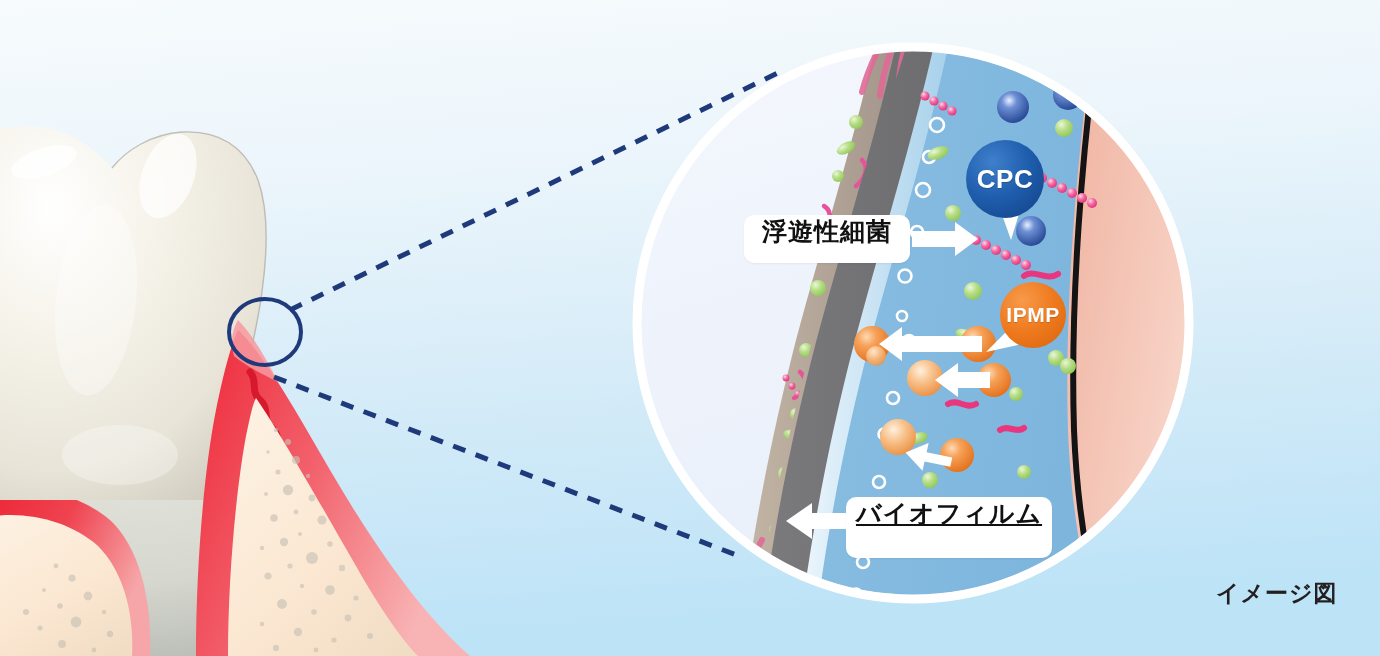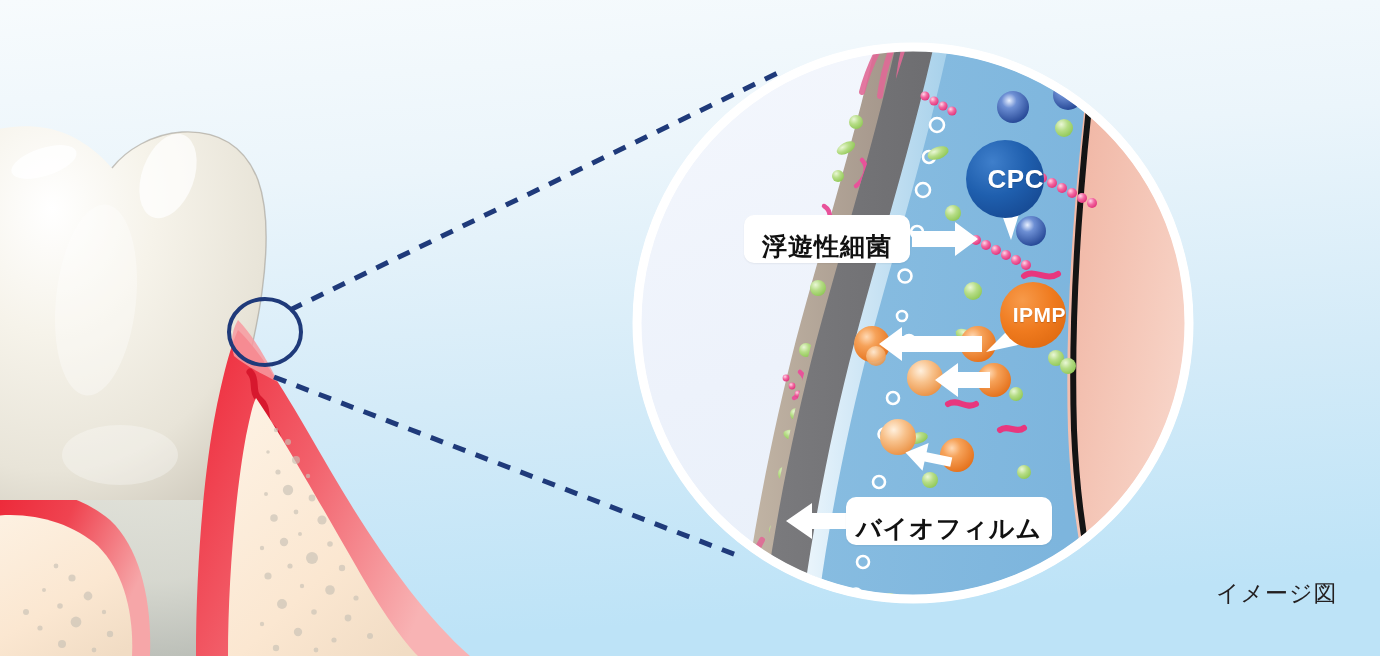--- a/index.html
+++ b/index.html
@@ -13,37 +13,37 @@
   #stage svg.full{position:absolute;left:0;top:0;width:1380px;height:656px;}
 
   .lbl{
     position:absolute;
     background:#ffffff;
     border-radius:10px;
     color:#111111;
     font-weight:700;
     letter-spacing:1px;
     white-space:nowrap;
-    display:flex;align-items:flex-end;justify-content:center;
+    display:flex;align-items:flex-start;justify-content:center;
     box-shadow:0 1px 2px rgba(0,0,0,0.06);
   }
   #label-planktonic{
     left:744px;top:215px;width:166px;height:48px;font-size:25px;
   }
   #label-biofilm{
-    left:846px;top:497px;width:206px;height:48px;font-size:25px;
+    left:846px;top:497px;width:206px;height:61px;font-size:25px;text-decoration:underline;
   }
   #caption-image{
     position:absolute;left:1216px;top:578px;
     font-size:23px;color:#231f20;letter-spacing:1px;
-    font-weight:400;
+    font-weight:700;
   }
   .bub{
     position:absolute;border-radius:50%;
-    display:flex;align-items:center;justify-content:flex-end;
+    display:flex;align-items:center;justify-content:center;
     color:#ffffff;font-weight:700;letter-spacing:0.5px;
     text-shadow:0 1px 1px rgba(0,0,0,0.18);
   }
   #bubble-cpc{
     left:966px;top:140px;width:78px;height:78px;font-size:26px;
     background:radial-gradient(circle at 34% 28%,#3f7fcb 0%,#1f5fae 45%,#123f86 100%);
   }
   #bubble-ipmp{
     left:1000px;top:282px;width:66px;height:66px;font-size:21px;
     background:radial-gradient(circle at 34% 28%,#f79a4a 0%,#ef7a1e 48%,#d8630c 100%);

